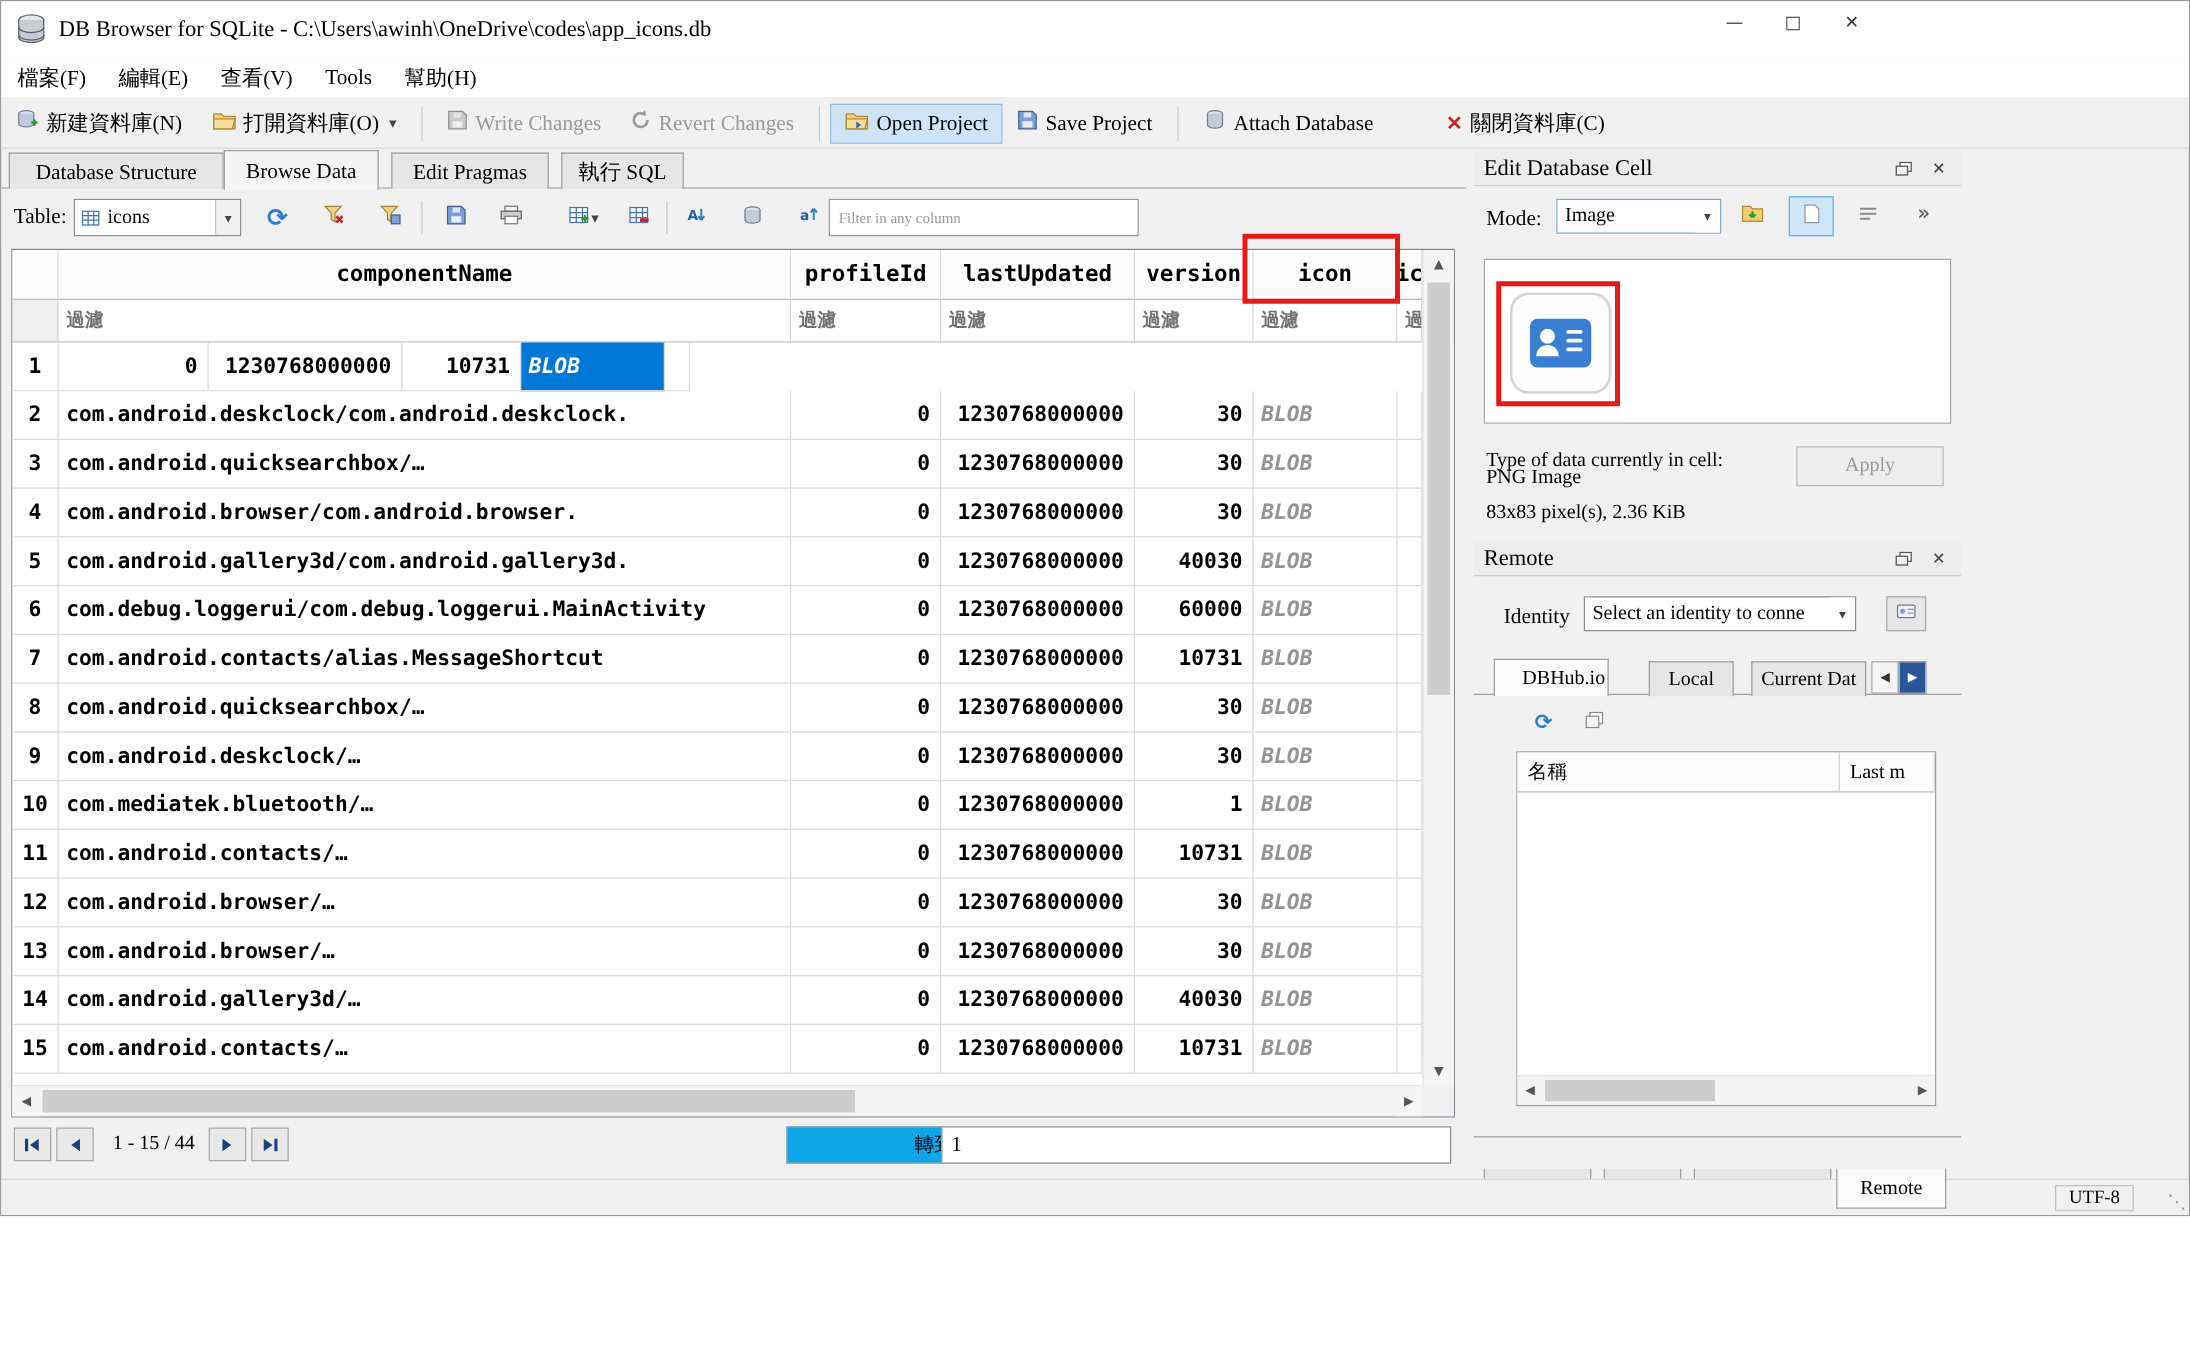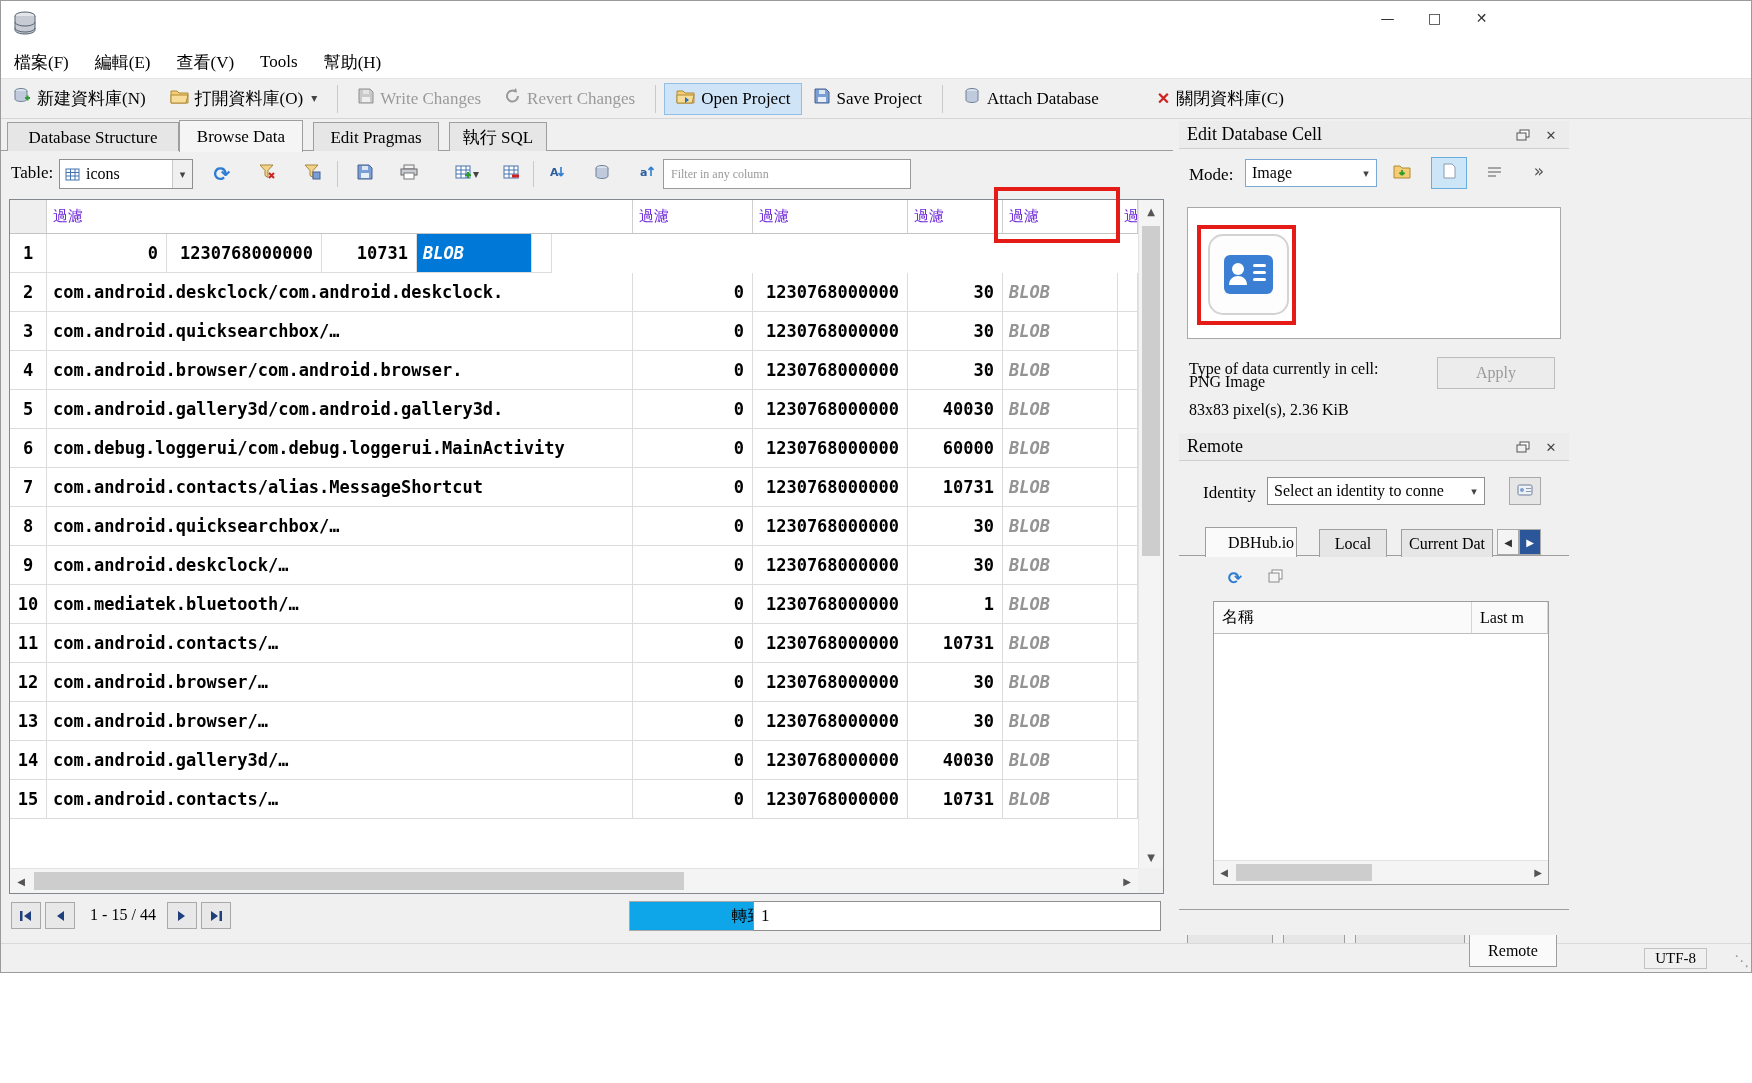--- a/index.html
+++ b/index.html
@@ -61,21 +61,21 @@
             border:1px solid #828790; }
   .thead, .tfilter, .trow { display:flex; }
   .tcell { flex:none; overflow:hidden; white-space:nowrap; display:flex; align-items:center; }
   .w-num { width:37px; } .w-name { width:586px; } .w-pid { width:120px; }
   .w-upd { width:155px; } .w-ver { width:95px; } .w-icon { width:115px; } .w-ext { width:20px; }
   .thead { height:40px; }
   .thead .tcell { background:#fbfbfb; border-right:1px solid #d9d9d9; border-bottom:1px solid #bdbdbd;
                   justify-content:center; font-family:"DejaVu Sans Mono",monospace; font-weight:bold; font-size:18px; }
   .tfilter { height:34px; }
   .tfilter .tcell { background:#fff; border-right:1px solid #cfcfcf; border-bottom:1px solid #c4c4c4;
-                    color:#6d28d9; font-size:15px; padding-left:6px; }
+                    color:#737373; font-size:15px; padding-left:6px;font-weight:bold; }
   .tfilter .gutter { background:#efefef; }
   .tbody { height:594px; background:#fff; }
   .trow { height:39px; }
   .trow .tcell { border-right:1px solid #dcdcdc; border-bottom:1px solid #dcdcdc;
                  font-family:"DejaVu Sans Mono",monospace; font-weight:600; font-size:17px; }
   .cell-num { justify-content:center; }
   .cell-name { padding-left:6px; }
   .cell-right { justify-content:flex-end; padding-right:8px; }
   .cell-blob { padding-left:6px; font-style:italic; color:#949494; }
   .cell-blob.selected { background:#0078d7; color:#fff; }
@@ -153,20 +153,21 @@
 <div class="window">
 
   <div class="titlebar">
     <span class="appicon">
       <svg width="24" height="26" viewBox="0 0 24 26">
         <ellipse cx="12" cy="5" rx="10" ry="4" fill="#e3e6ea" stroke="#55606e"></ellipse>
         <path d="M2 5 v14 c0 2.2 4.5 4 10 4 s10-1.8 10-4 V5" fill="#c7ccd4" stroke="#55606e"></path>
         <path d="M2 11 c0 2.2 4.5 4 10 4 s10-1.8 10-4 M2 17 c0 2.2 4.5 4 10 4 s10-1.8 10-4" fill="none" stroke="#55606e"></path>
       </svg>
     </span>
+    <span class="title">DB Browser for SQLite - C:\Users\awinh\OneDrive\codes\app_icons.db</span>
     <div class="winbtns">
       <div class="winbtn">—</div>
       <div class="winbtn">□</div>
       <div class="winbtn">✕</div>
     </div>
   </div>
 
   <div class="menubar">
     <span class="menuitem">檔案(F)</span>
     <span class="menuitem">編輯(E)</span>
@@ -359,20 +360,29 @@
         <svg width="16" height="16" viewBox="0 0 16 16">
             <text x="1" y="12" font-size="11" font-family="DejaVu Sans" fill="#2c5d9c" font-weight="bold">a</text>
             <path d="M12 12 V3 M12 3 l-2.5 3 M12 3 l2.5 3" stroke="#2d7dd2" stroke-width="1.6" fill="none"></path>
           </svg>
       </span>
     </div>
     <input class="filterinput" type="text" placeholder="Filter in any column" style="">
   </div>
 
   <div class="tframe">
+    <div class="thead">
+      <div class="tcell w-num"></div>
+      <div class="tcell w-name">componentName</div>
+      <div class="tcell w-pid">profileId</div>
+      <div class="tcell w-upd">lastUpdated</div>
+      <div class="tcell w-ver">version</div>
+      <div class="tcell w-icon">icon</div>
+      <div class="tcell w-ext">ic</div>
+    </div>
     <div class="tfilter">
       <div class="tcell w-num gutter"></div>
       <div class="tcell w-name">過濾</div>
       <div class="tcell w-pid">過濾</div>
       <div class="tcell w-upd">過濾</div>
       <div class="tcell w-ver">過濾</div>
       <div class="tcell w-icon">過濾</div>
       <div class="tcell w-ext">過濾</div>
     </div>
     <div class="tbody">
@@ -638,21 +648,21 @@
       <span>
         <svg width="16" height="12" viewBox="0 0 16 12">
             <rect x="1" y="1" width="14" height="10" rx="1.5" fill="#eef2f8" stroke="#6d7f96"></rect>
             <circle cx="5" cy="6" r="2" fill="#7a9fd4"></circle>
             <path d="M9 4.5 h5 M9 7.5 h5" stroke="#8a9ab0"></path>
           </svg>
       </span>
     </div>
 
     <div class="rtabline" style="top:122px;"></div>
-    <div class="rtab active" style="left:26px; width:92px; top:94px;padding-left:20px;">
+    <div class="rtab active" style="left:16px; width:92px; top:94px;padding-left:20px;">
       <span>DBHub.io</span>
       </div>
     <div class="rtab" style="left:140px; width:68px; top:96px;">
       <span>Local</span>
       </div>
     <div class="rtab" style="left:222px; width:92px; top:96px;">
       <span>Current Dat</span>
       </div>
     <div class="tsbtn" style="left:318px; top:96px;">◀</div>
     <div class="tsbtn dark" style="left:340px; top:96px;">▶</div>

